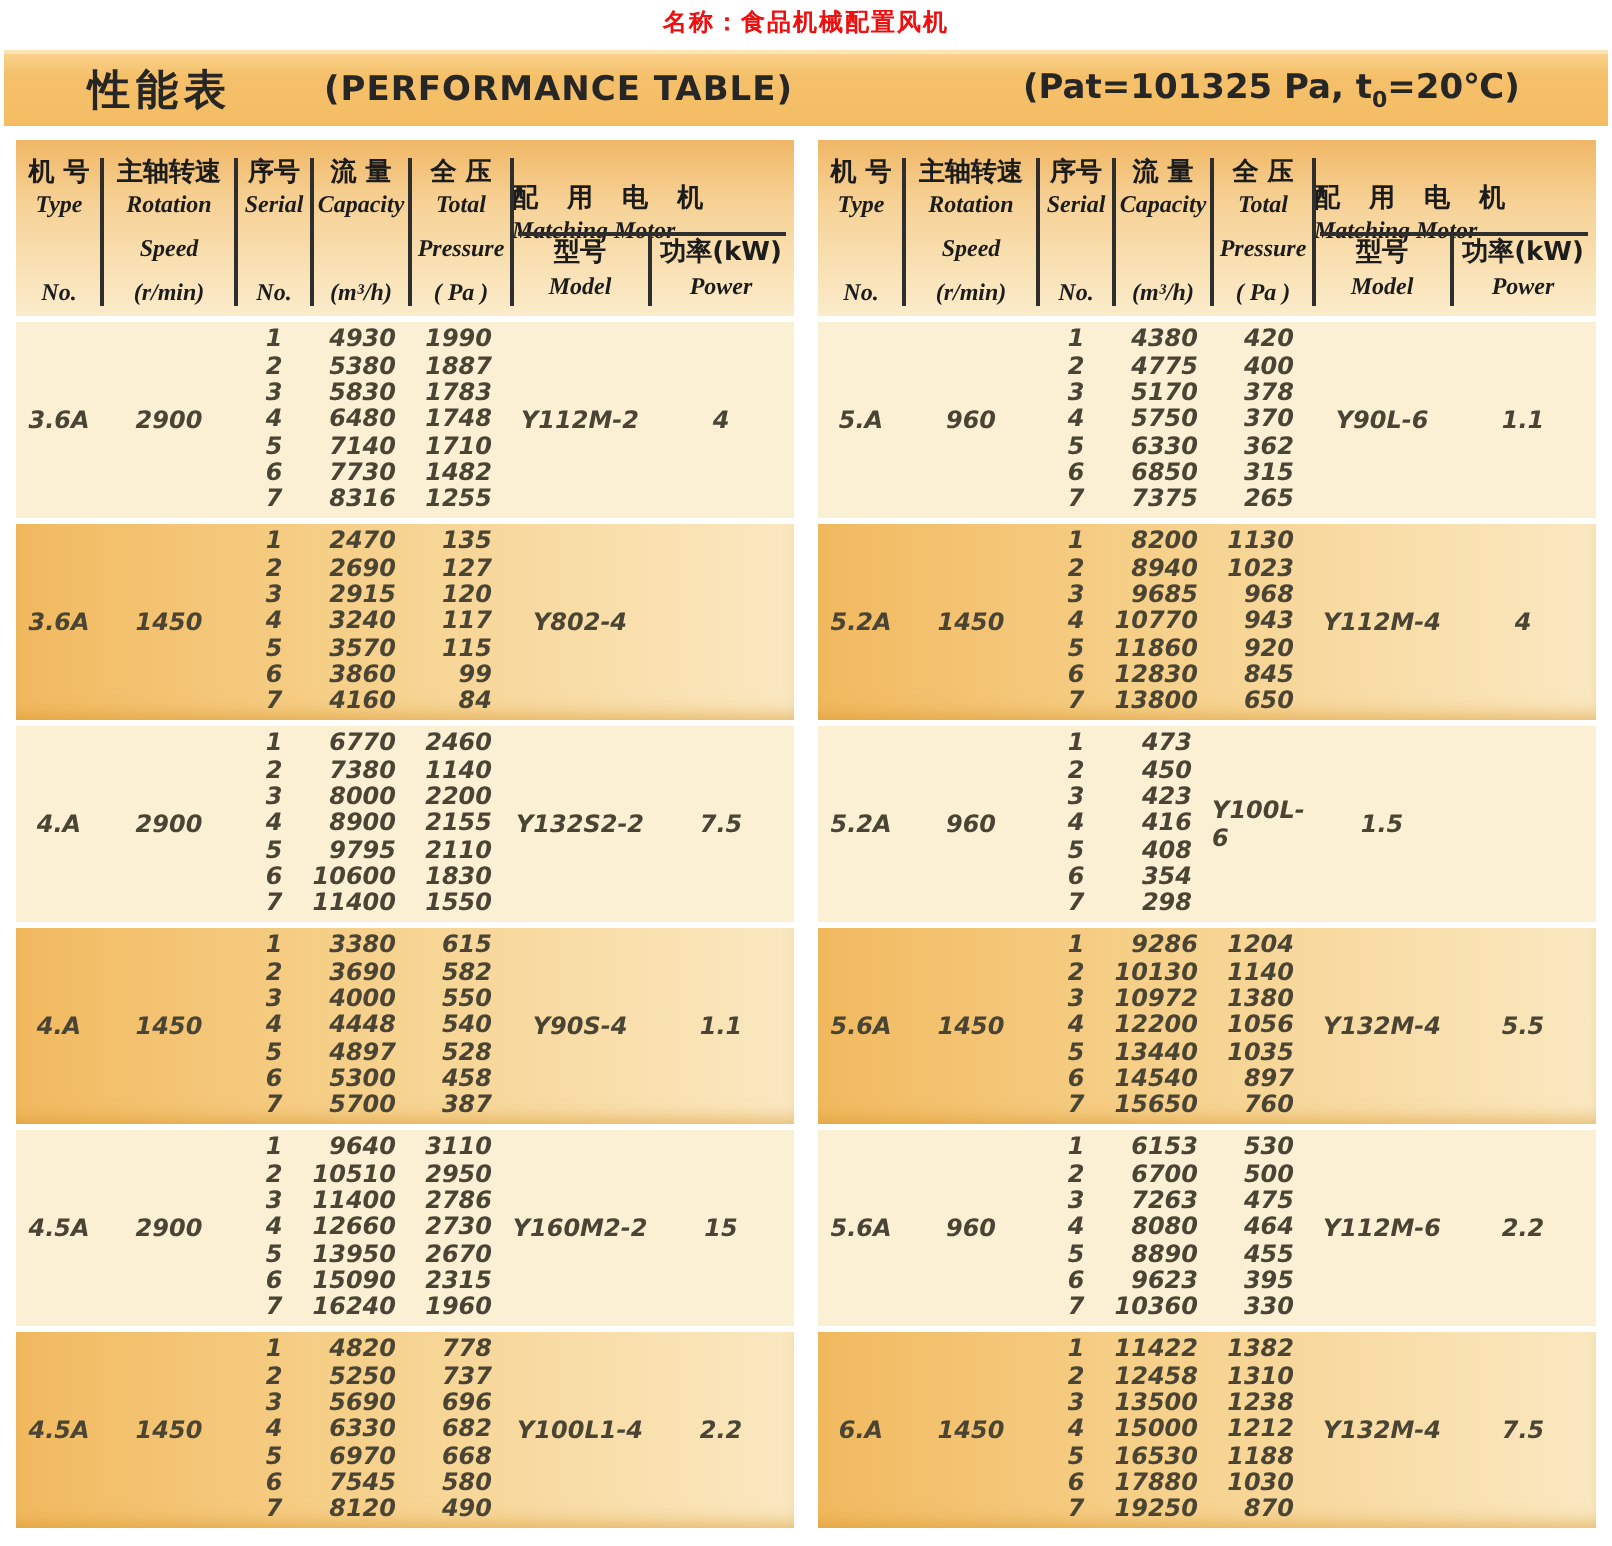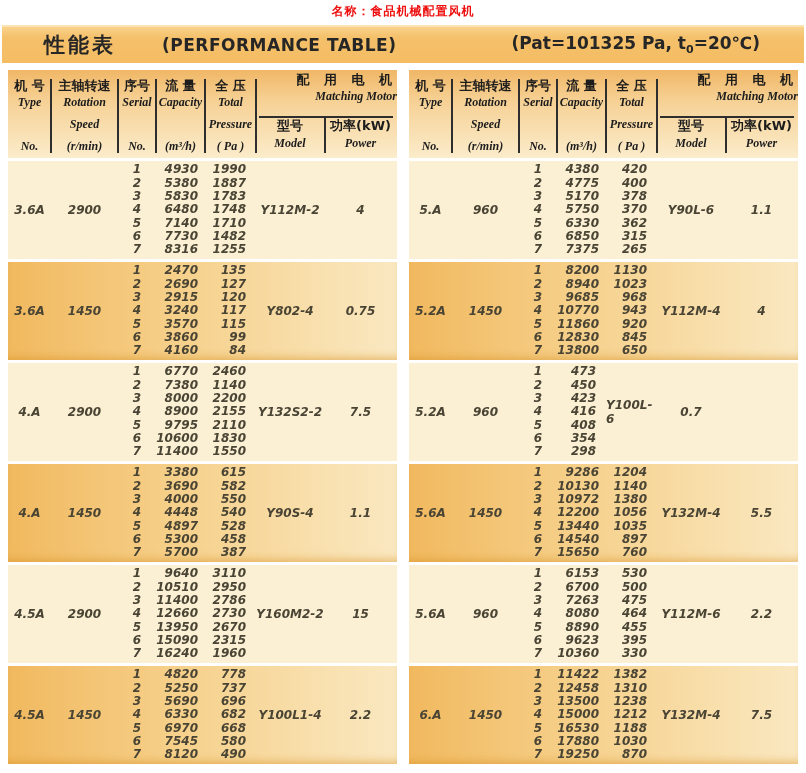--- a/index.html
+++ b/index.html
@@ -25,21 +25,21 @@
            background:linear-gradient(180deg,#f0b766 0%,#f6d195 35%,#fbeccb 100%); }
   .th { display:flex; flex-direction:column; align-items:center; padding:7px 0 4px; }
   .th-cn { font-size:13px; font-weight:bold; color:#1c1c1c; white-space:nowrap; }
   .th-en { font-family:"Liberation Serif", serif; font-style:italic; font-weight:bold; font-size:12px; color:#1c1c1c; white-space:nowrap; }
   .th-spacer { flex:1; }
   .vline { position:absolute; top:9px; bottom:5px; width:2px; background:#2e2e2e; }
   .v1{left:42px} .v2{left:109px} .v3{left:147px} .v4{left:196px} .v5{left:247px}
   .hline-motor { position:absolute; left:251px; right:4px; top:46px; height:2px; background:#2e2e2e; }
   .vline-motor { position:absolute; left:316px; top:48px; bottom:5px; width:2px; background:#2e2e2e; }
   .th-motor { grid-column:6/8; display:flex; flex-direction:column; }
-  .th-motor-top { height:39px; display:flex; flex-direction:column; align-items:flex-end; padding-top:1px; }
+  .th-motor-top { height:39px; display:flex; flex-direction:column; align-items:flex-start; padding-top:20px; }
   .th-motor-top .th-cn { letter-spacing:5px; }
   .th-motor-bottom { flex:1; display:grid; grid-template-columns:68px 1fr; }
   .th-sub { display:flex; flex-direction:column; align-items:center; justify-content:center; gap:1px; }
 
   
   .block { position:relative; margin-top:3px; height:98px; display:grid;
            grid-template-columns:43px 67px 38px 49px 51px 68px 1fr;
            font-style:italic; font-weight:bold; font-size:12px; color:#4a4434; }
   .shade-light { background:#fbf0d4; }
   .shade-orange { background:linear-gradient(90deg,#f1b95f 0%,#f6d18c 45%,#fae8c1 100%);
@@ -182,21 +182,20 @@
     <div class="numcol col-pressure">
           <div>135</div>
           <div>127</div>
           <div>120</div>
           <div>117</div>
           <div>115</div>
           <div>99</div>
           <div>84</div>
         </div>
     <div class="cell cell-model">Y802-4</div>
-    <div class="cell cell-power">0.75</div>
   </div>
 
   <div class="block shade-light">
     <div class="cell cell-type">4.A</div>
     <div class="cell cell-speed">2900</div>
     <div class="numcol col-serial">
           <div>1</div>
           <div>2</div>
           <div>3</div>
           <div>4</div>
@@ -472,21 +471,21 @@
     <div class="numcol col-pressure">
           <div>473</div>
           <div>450</div>
           <div>423</div>
           <div>416</div>
           <div>408</div>
           <div>354</div>
           <div>298</div>
         </div>
     <div class="cell cell-model">Y100L-6</div>
-    <div class="cell cell-power">0.7</div>
+    <div class="cell cell-power">1.5</div>
   </div>
 
   <div class="block shade-orange">
     <div class="cell cell-type">5.6A</div>
     <div class="cell cell-speed">1450</div>
     <div class="numcol col-serial">
           <div>1</div>
           <div>2</div>
           <div>3</div>
           <div>4</div>

